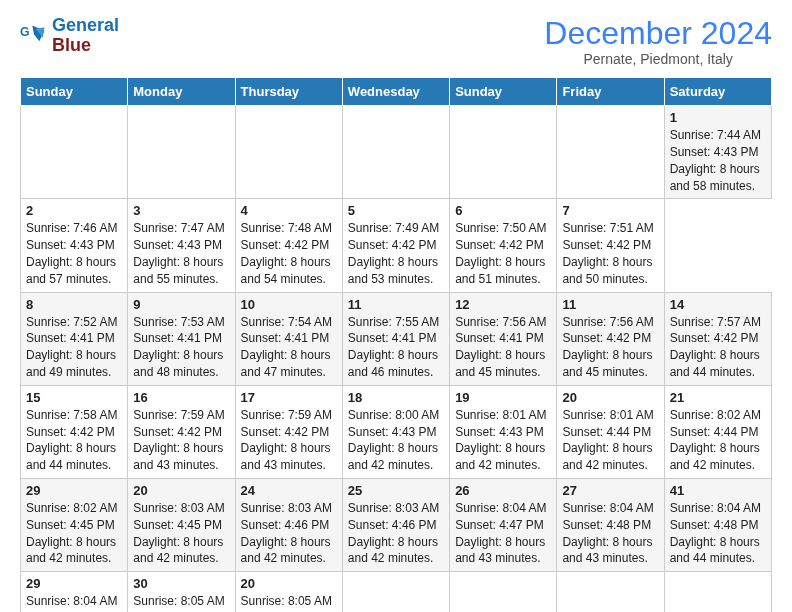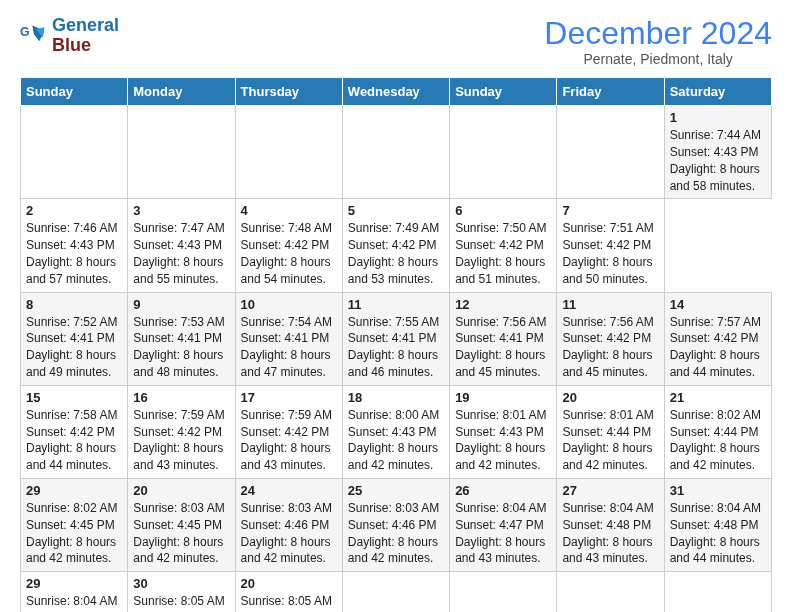--- a/index.html
+++ b/index.html
@@ -248,21 +248,21 @@
           </td>
           <td>
             <span class="day-num">26</span>
             <div class="cell-text">Sunrise: 8:04 AM<br>Sunset: 4:47 PM<br>Daylight: 8 hours and 43 minutes.</div>
           </td>
           <td>
             <span class="day-num">27</span>
             <div class="cell-text">Sunrise: 8:04 AM<br>Sunset: 4:48 PM<br>Daylight: 8 hours and 43 minutes.</div>
           </td>
           <td>
-            <span class="day-num">31</span>
+            <span class="day-num">41</span>
             <div class="cell-text">Sunrise: 8:04 AM<br>Sunset: 4:48 PM<br>Daylight: 8 hours and 44 minutes.</div>
           </td>
         </tr>
         <tr>
           <td>
             <span class="day-num">29</span>
             <div class="cell-text">Sunrise: 8:04 AM<br>Sunset: 4:49 PM<br>Daylight: 8 hours and 44 minutes.</div>
           </td>
           <td>
             <span class="day-num">30</span>

